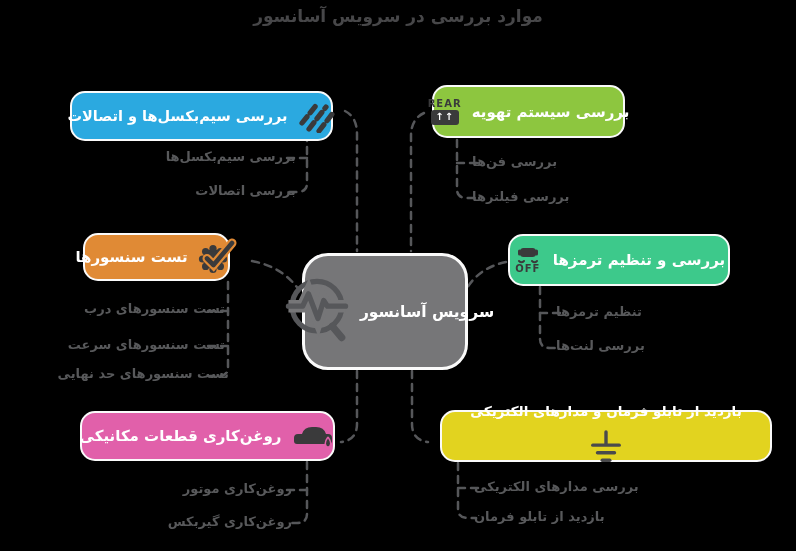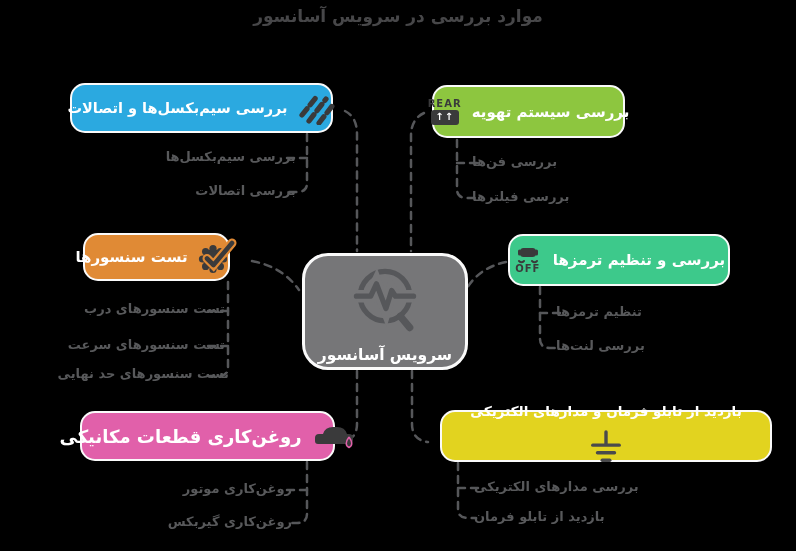--- a/index.html
+++ b/index.html
@@ -10,24 +10,24 @@
   #links{position:absolute;left:0;top:0;width:796px;height:551px;}
   .lnk{stroke:#56575A;stroke-width:2.5;fill:none;stroke-dasharray:7 6;stroke-linecap:round;}
   .node{position:absolute;display:flex;align-items:center;justify-content:center;gap:10px;
         border:2.5px solid #FAFAFA;box-sizing:border-box;border-radius:15px;padding:0 12px;
         color:#fff;font-weight:bold;white-space:nowrap;}
   .node .nlabel{direction:rtl;}
   #node-cables {left:70px; top:83px; width:263px;height:50px;font-size:14.5px;}
   #node-vent   {left:432px;top:85px; width:193px;height:53px;font-size:15px;}
   #node-sensors{left:83px; top:233px;width:147px;height:48px;font-size:15px;}
   #node-brakes {left:508px;top:234px;width:222px;height:52px;font-size:15px;}
-  #node-lube   {left:80px; top:411px;width:255px;height:50px;font-size:18px;}
+  #node-lube   {left:80px; top:411px;width:255px;height:50px;font-size:15px;}
   #node-elec   {left:440px;top:410px;width:332px;height:52px;font-size:13.5px;flex-direction:column;}
   #node-center {left:302px;top:253px;width:166px;height:117px;border-radius:26px;
-                flex-direction:column;gap:2px;padding:6px 10px;font-size:15.5px;border-width:3px;}
+                flex-direction:row;gap:2px;padding:6px 10px;font-size:15.5px;border-width:3px;}
   .sub{position:absolute;direction:rtl;color:#58595B;font-size:13px;font-weight:bold;
        white-space:nowrap;line-height:18px;}
   .sub-r{text-align:right;}
   .vicon{display:flex;flex-direction:column;align-items:center;line-height:1;}
   .icon-text{color:#3A3A3B;font-size:10px;font-weight:bold;letter-spacing:1px;}
   .vbox{background:#3A3A3B;border-radius:3px;width:28px;height:15px;display:flex;
         align-items:center;justify-content:center;color:#fff;font-size:10px;font-weight:bold;
         letter-spacing:1px;margin-top:1px;}
   .ticon{display:flex;flex-direction:column;align-items:center;line-height:1;}
 </style>
@@ -65,21 +65,21 @@
       <svg width="82" height="80" viewBox="0 0 86 84">
         <circle cx="43" cy="38" r="26" stroke="#56575A" stroke-width="5.5" fill="none"></circle>
         <path d="M13 38 H28 L34 25 L44 51 L50 32 L54 38 H73" stroke="#767678" stroke-width="13" fill="none"></path>
         <path d="M13 38 H28 L34 25 L44 51 L50 32 L54 38 H73" stroke="#56575A" stroke-width="5.5" fill="none" stroke-linejoin="round" stroke-linecap="round"></path>
         <line x1="59" y1="59" x2="69" y2="71" stroke="#56575A" stroke-width="7.5" stroke-linecap="round"></line>
       </svg>
     </span>
     <span class="nlabel">سرویس آسانسور</span>
   </div>
 
-  <div class="node" id="node-cables" dir="rtl" style="background: rgb(43, 169, 224);">
+  <div class="node" id="node-cables" dir="rtl" style="background: rgb(43, 169, 224); margin-top: 8px;">
     <span>
       <svg width="38" height="36" viewBox="0 0 38 36">
         <g stroke="#3A3A3B" stroke-width="5.2" stroke-linecap="round" stroke-dasharray="8 5" fill="none">
           <path d="M4 26 L20 6"></path>
             <path d="M11 32 L28 10"></path>
             <path d="M21 34 L35 16"></path>
         </g>
       </svg>
     </span>
     <span class="nlabel">بررسی سیم‌بکسل‌ها و اتصالات</span>

